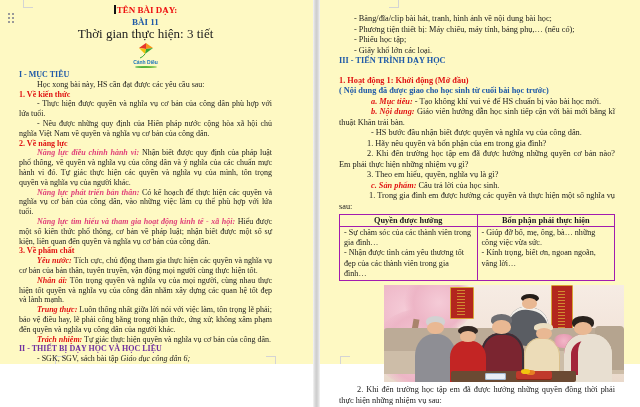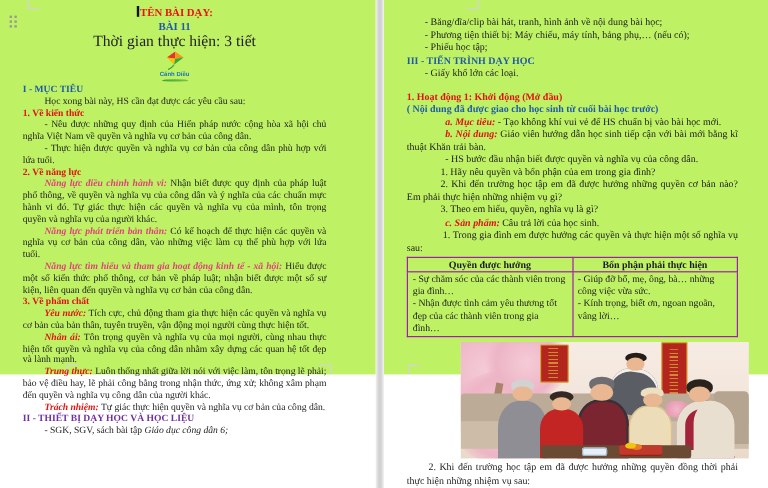--- a/index.html
+++ b/index.html
@@ -1,19 +1,19 @@
 <!DOCTYPE html>
 <html><head>
 <meta charset="utf-8">
 <style>
   html,body{margin:0;padding:0;background:#ffffff;}
   #screen{position:relative;width:640px;height:407px;overflow:hidden;
           font-family:"Liberation Serif","DejaVu Serif",serif;color:#1b1b1b;}
   .spread{display:flex;width:640px;height:407px;}
-  .page{position:relative;background:#bef264;height:312px;}
+  .page{position:relative;background:#fef9c3;height:364px;}
   .page1{width:313px;}
   .divider{width:7px;height:407px;
            background:linear-gradient(90deg,#f4f4f4,#d7d7d7 30%,#cfcfcf 50%,#d7d7d7 70%,#f4f4f4);}
   .page2{flex:1;}
 
   
   .drag-handle{position:absolute;left:8px;top:13px;width:2px;height:2px;background:#9a9a9a;
      box-shadow:4px 0 #9a9a9a,0 4px #9a9a9a,4px 4px #9a9a9a,0 8px #9a9a9a,4px 8px #9a9a9a;}
   .cm{position:absolute;width:9px;height:7px;border:0 solid #d4d4d4;}
   .cm-p1-top{left:23px;top:0;border-left-width:1px;border-bottom-width:1px;}
@@ -141,22 +141,22 @@
           <path d="M8,11 Q6,14 3,15" stroke="#37a935" stroke-width="1" fill="none"></path>
         </svg>
         <div class="logo-text">Cánh Diều</div>
         <div class="logo-swoosh"></div>
       </div>
 
       <p class="p h-blue">I - MỤC TIÊU</p>
       <p class="p">Học xong bài này, HS cần đạt được các yêu cầu sau:</p>
 
       <p class="p h-red">1. Về kiến thức</p>
+      <p class="p">- Thực hiện được quyền và nghĩa vụ cơ bản của công dân phù hợp với lứa tuổi.</p>
       <p class="p">- Nêu được những quy định của Hiến pháp nước cộng hòa xã hội chủ nghĩa Việt Nam về quyền và nghĩa vụ cơ bản của công dân.</p>
-      <p class="p">- Thực hiện được quyền và nghĩa vụ cơ bản của công dân phù hợp với lứa tuổi.</p>
 
       <p class="p h-red">2. Về năng lực</p>
       <p class="p"><span class="lead-pink">Năng lực điều chỉnh hành vi:</span><span> Nhận biết được quy định của pháp luật phổ thông, về quyền và nghĩa vụ của công dân và ý nghĩa của các chuẩn mực hành vi đó. Tự giác thực hiện các quyền và nghĩa vụ của mình, tôn trọng quyền và nghĩa vụ của người khác.</span></p>
       <p class="p"><span class="lead-pink">Năng lực phát triển bản thân:</span><span> Có kế hoạch để thực hiện các quyền và nghĩa vụ cơ bản của công dân, vào những việc làm cụ thể phù hợp với lứa tuổi.</span></p>
       <p class="p"><span class="lead-pink">Năng lực tìm hiểu và tham gia hoạt động kinh tế - xã hội:</span><span> Hiểu được một số kiến thức phổ thông, cơ bản về pháp luật; nhận biết được một số sự kiện, liên quan đến quyền và nghĩa vụ cơ bản của công dân.</span></p>
 
       <p class="p h-red">3. Về phẩm chất</p>
       <p class="p"><span class="lead-red">Yêu nước:</span><span> Tích cực, chủ động tham gia thực hiện các quyền và nghĩa vụ cơ bản của bản thân, tuyên truyền, vận động mọi người cùng thực hiện tốt.</span></p>
       <p class="p"><span class="lead-red">Nhân ái:</span><span> Tôn trọng quyền và nghĩa vụ của mọi người, cùng nhau thực hiện tốt quyền và nghĩa vụ của công dân nhằm xây dựng các quan hệ tốt đẹp và lành mạnh.</span></p>
       <p class="p"><span class="lead-red">Trung thực:</span><span> Luôn thống nhất giữa lời nói với việc làm, tôn trọng lẽ phải; bảo vệ điều hay, lẽ phải công bằng trong nhận thức, ứng xử; không xâm phạm đến quyền và nghĩa vụ công dân của người khác.</span></p>
@@ -171,23 +171,23 @@
 
   <section class="page page2">
     <div class="cm cm-p2-top"></div>
     <div class="cm cm-p2-bl"></div>
     <div class="cm cm-p2-br"></div>
 
     <div class="c2" style="top:14px;">
       <p class="p">- Băng/đĩa/clip bài hát, tranh, hình ảnh về nội dung bài học;</p>
       <p class="p">- Phương tiện thiết bị: Máy chiếu, máy tính, bảng phụ,… (nếu có);</p>
       <p class="p">- Phiếu học tập;</p>
+      <p class="p">- Giấy khổ lớn các loại.</p>
+
       <p class="p h-blue">III - TIẾN TRÌNH DẠY HỌC</p>
-
-      <p class="p">- Giấy khổ lớn các loại.</p>
 
       <p class="p ctr hd1">1. Hoạt động 1: Khởi động (Mở đầu)</p>
       <p class="p ctr hd2">( Nội dung đã được giao cho học sinh từ cuối bài học trước)</p>
 
       <p class="p abc"><span class="lead-red">a. Mục tiêu:</span><span> - Tạo không khí vui vẻ để HS chuẩn bị vào bài học mới.</span></p>
       <p class="p abc"><span class="lead-red">b. Nội dung:</span><span> Giáo viên hướng dẫn học sinh tiếp cận với bài mới bằng kĩ thuật Khăn trải bàn.</span></p>
       <p class="p abc">- HS bước đầu nhận biết được quyền và nghĩa vụ của công dân.</p>
 
       <p class="p q">1. Hãy nêu quyền và bổn phận của em trong gia đình?</p>
       <p class="p" style="text-indent:28px;">2. Khi đến trường học tập em đã được hưởng những quyền cơ bản nào? Em phải thực hiện những nhiệm vụ gì?</p>

